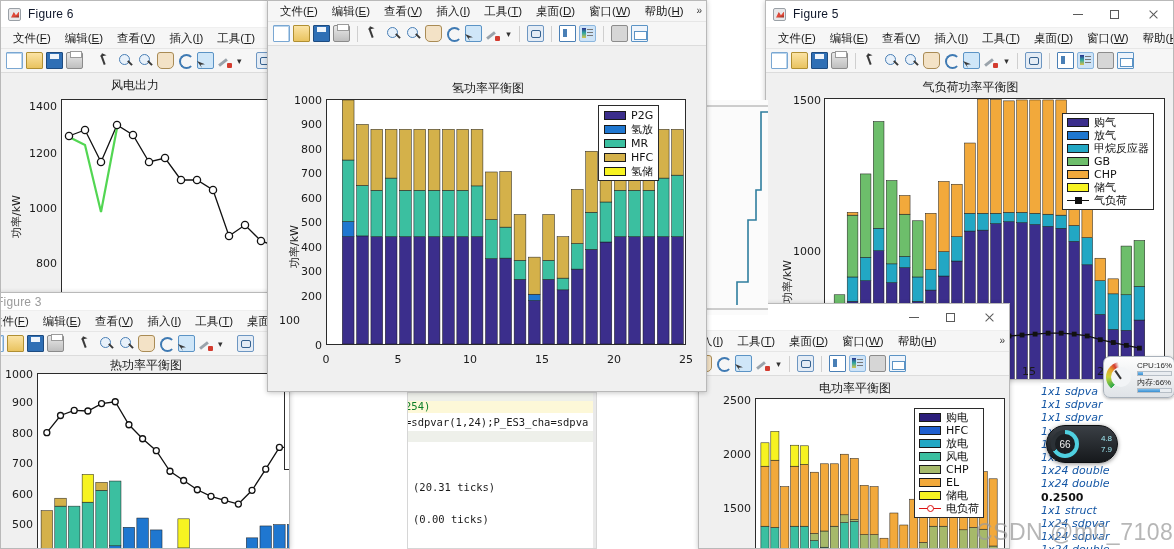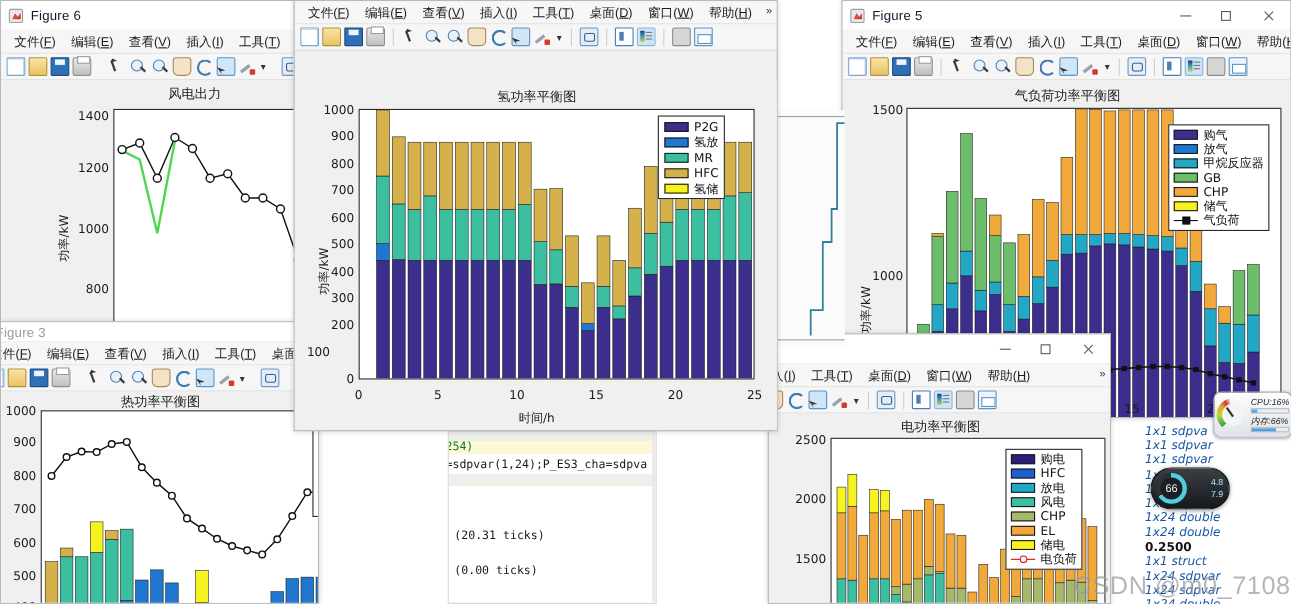--- a/index.html
+++ b/index.html
@@ -187,21 +187,21 @@
     position:relative;
   }
   .gauge::after{
     content:""; position:absolute; left:5px; top:5px; width:20px; height:20px; border-radius:50%;
     background:#f2f4f6;
   }
   .gauge .needle{
     position:absolute; left:14px; top:7px; width:1.5px; height:10px; background:#333;
     transform-origin: 50% 100%; transform: rotate(-35deg); z-index:2;
   }
-  .gstats { flex:1; padding:2px 3px 2px 1px;font-style:italic; }
+  .gstats { flex:1; padding:2px 3px 2px 1px; }
   .gstat-l { font-size:8px; color:#2a2a2a; line-height:9px; white-space:nowrap; }
   .gbar { height:5px; background:#e9edf1; border:1px solid #b6bec6; margin-top:1px; position:relative; }
   .gbar i { position:absolute; left:0; top:0; bottom:0; background:linear-gradient(#7fc0ef,#3a8fd0); display:block; }
 
   .gadget-disk {
     position:absolute; width:72px; height:38px; border-radius:19px;
     background:linear-gradient(#3a3f45,#16191c); border:1px solid #0c0e10;
     box-shadow:0 1px 4px rgba(0,0,0,.45); display:flex; align-items:center; color:#fff;
   }
   .ringpct {
@@ -256,21 +256,21 @@
       <div class="tbi ic-rotate"></div>
       <div class="tbi ic-datatip"></div>
       <div class="tbi ic-brush"></div>
       <div class="tbcaret">▾</div>
       <div class="tbsep"></div>
       <div class="tbi ic-link"></div>
       <div class="tbsep"></div>
 
     </div>
     <div class="figbody">
-      <div class="plot" style="left:0; top:0; width:268px; height:228px;margin-left:42px;">
+      <div class="plot" style="left:0; top:0; width:268px; height:228px;">
         <div class="plot-title" style="top:4px;">风电出力</div>
         <div class="ylabel" style="left:8px; top:165px;">功率/kW</div>
         <div class="axes" style="left:60px; top:26px; right:-6px; bottom:-40px;">
           <svg width="215" height="245" viewBox="0 0 215 245">
             <polyline points="7,36 23,30 39,62 55,25 71,35 87,62 103,58 119,80 135,80 151,90 167,136 183,125 199,141 214,146" fill="none" stroke="#111" stroke-width="1.3"></polyline>
             <polyline points="7,37 23,45 39,112 55,28" fill="none" stroke="#3FD13F" stroke-width="2.2" opacity="0.9"></polyline>
             <g fill="#fff" stroke="#111" stroke-width="1.3">
               <circle cx="7" cy="36" r="3.6"></circle>
                 <circle cx="23" cy="30" r="3.6"></circle>
                 <circle cx="39" cy="62" r="3.6"></circle>
@@ -838,21 +838,20 @@
       <div class="tbi ic-legend"></div>
       <div class="tbi sel ic-colorbar"></div>
       <div class="tbsep"></div>
       <div class="tbi ic-grey"></div>
       <div class="tbi ic-dock"></div>
     </div>
     <div class="figbody" style="background:#fdfdfd;">
       <div class="plot" style="left:0; top:0; width:440px; height:320px;">
         <div class="plot-title" style="top:7px;">氢功率平衡图</div>
         <div class="ylabel" style="left:19px; top:195px;">功率/kW</div>
-        <div class="xlabel" style="top:300px; left:25px; width:390px;">时间/h</div>
         <div class="axes" style="left:58px; top:26px; right:22px; bottom:48px;" id="h2Axes"><svg width="358" height="244" viewBox="0 0 358 244">
               <rect x="15.29" y="136.64" width="11.74" height="107.36" fill="#3B2E8C" stroke="#1a1a1a" stroke-width="0.5"></rect>
               <rect x="15.29" y="121.51" width="11.74" height="15.13" fill="#1F77D0" stroke="#1a1a1a" stroke-width="0.5"></rect>
               <rect x="15.29" y="60.02" width="11.74" height="61.49" fill="#3BBFA0" stroke="#1a1a1a" stroke-width="0.5"></rect>
               <rect x="15.29" y="0.00" width="11.74" height="60.02" fill="#D4B14A" stroke="#1a1a1a" stroke-width="0.5"></rect>
               <rect x="29.61" y="135.91" width="11.74" height="108.09" fill="#3B2E8C" stroke="#1a1a1a" stroke-width="0.5"></rect>
               <rect x="29.61" y="85.40" width="11.74" height="50.51" fill="#3BBFA0" stroke="#1a1a1a" stroke-width="0.5"></rect>
               <rect x="29.61" y="24.40" width="11.74" height="61.00" fill="#D4B14A" stroke="#1a1a1a" stroke-width="0.5"></rect>
               <rect x="43.93" y="136.64" width="11.74" height="107.36" fill="#3B2E8C" stroke="#1a1a1a" stroke-width="0.5"></rect>
               <rect x="43.93" y="90.28" width="11.74" height="46.36" fill="#3BBFA0" stroke="#1a1a1a" stroke-width="0.5"></rect>

